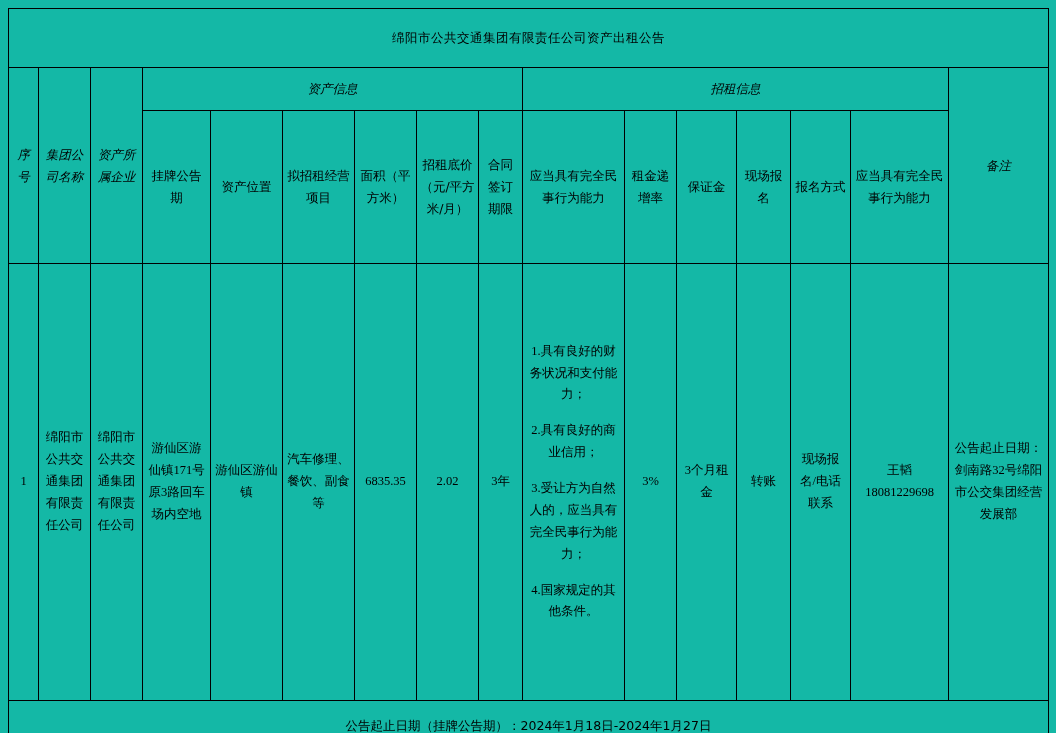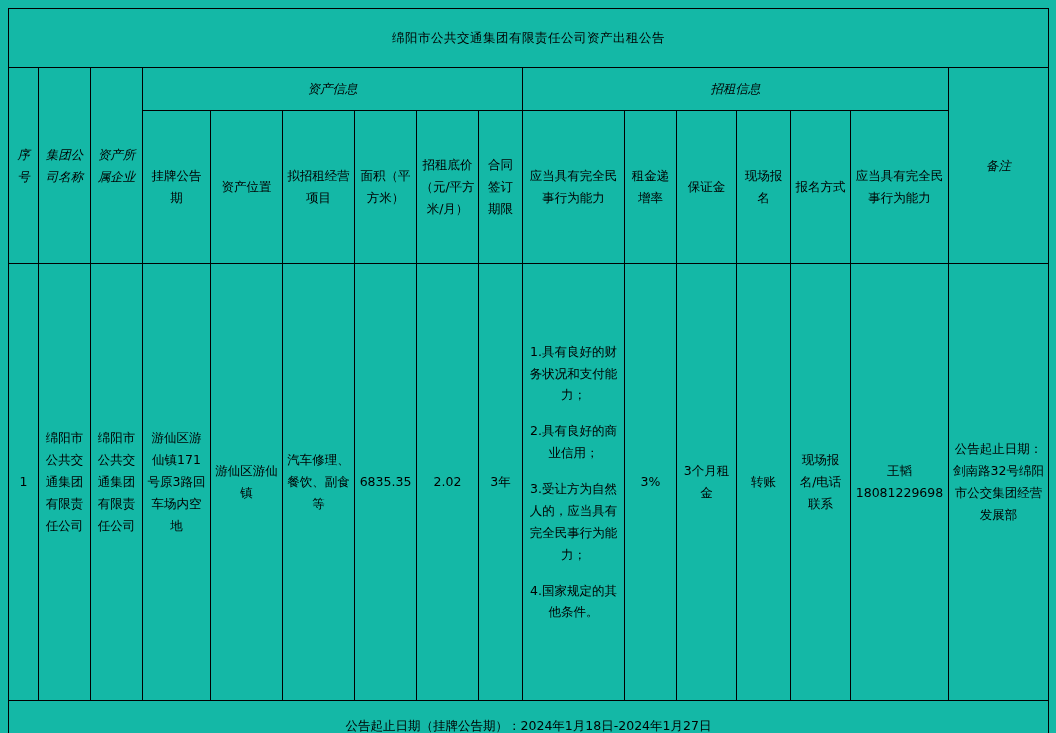--- a/index.html
+++ b/index.html
@@ -47,20 +47,21 @@
     font-style: italic;
   }
   .hdr-cell {
     height: 148px;
     font-size: 12.5px;
     line-height: 1.7;
   }
   .body-cell {
     height: 432px;
     font-size: 12.5px;
+    font-family: Liberation Serif, serif;
   }
   .cond-cell {
     text-align: left;
     padding: 6px 8px;
     line-height: 2.0;
   }
   .cond-cell p {
     margin: 0 0 14px 0;
   }
   .cond-cell p:last-child {

